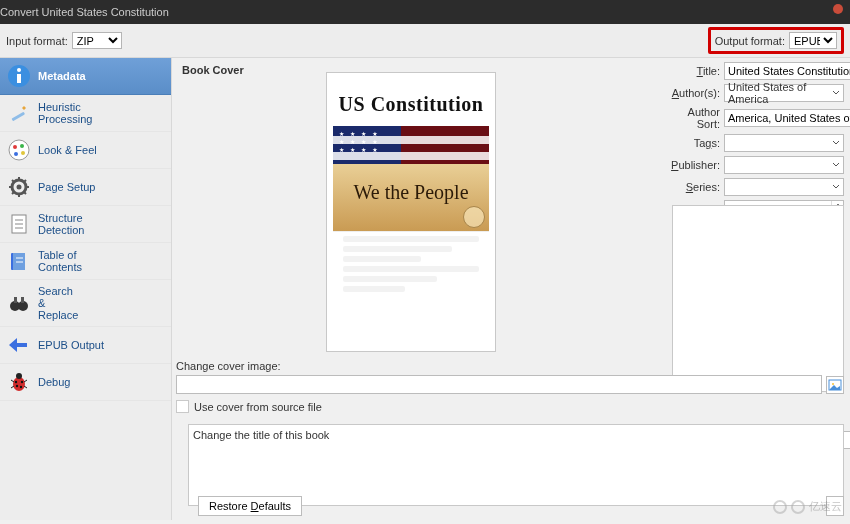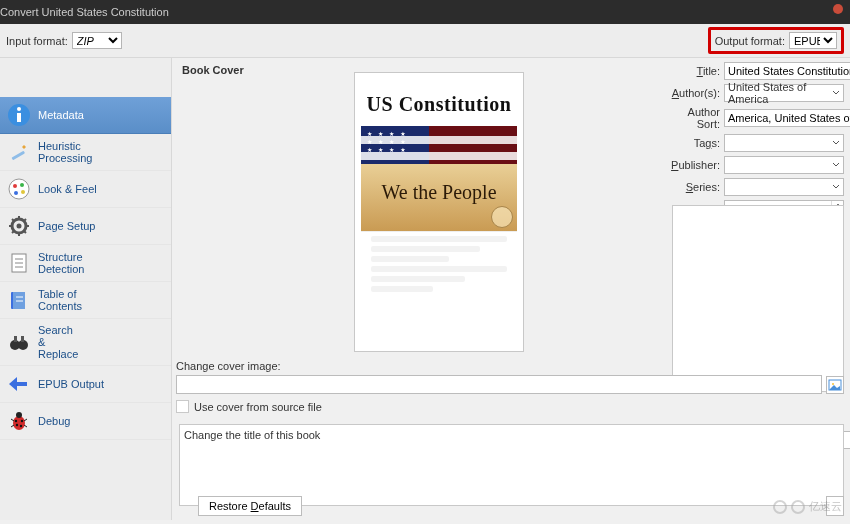--- a/index.html
+++ b/index.html
@@ -6,36 +6,36 @@
 body { background: #f0f0f0; width: 850px; height: 524px; overflow: hidden; position: relative; }
 
 .titlebar { background: #2c2c2c; color: #ccc; height: 24px; display: flex; align-items: center; justify-content: flex-start; position: relative; }
 .titlebar .close { position: absolute; right: 6px; top: 3px; width: 12px; height: 12px; display:flex; align-items:center; justify-content:center; }
 .titlebar .close svg circle { fill:#c94c3a; }
 
 .format-row { display: flex; align-items: center; height: 34px; padding: 13px 6px; background: #ededed; border-bottom: 1px solid #d8d8d8; color:#333; }
 .format-row .spacer { flex: 1; }
 .format-row label { margin-right: 4px; }
 .format-row select { height: 17px; font-size: 11px; border: 1px solid #b5b5b5; background: #fff; }
-#input-format-select { width: 50px; font-style: italic; }
+#input-format-select { width: 50px; }
 .output-wrap { border: 3px solid #d10000; padding: 2px 4px; display: flex; align-items: center; border-radius: 2px; }
 #output-format-select { width: 48px; }
 
 .main { display: flex; height: 462px; }
 
 .sidebar { width: 172px; background: #ededed; border-right: 1px solid #d8d8d8; }
 .side-item { display: flex; align-items: center; padding: 5px 6px; color: #1b4e88; cursor: pointer; gap: 6px; min-height: 30px; border-bottom: 1px solid #e5e5e5; }
-.side-item.active { background: #79a6d2; background: linear-gradient(#6fa0d8,#5a8ec8); color: #fff; font-weight: normal; border-bottom:1px solid #4a7eb8;margin-top:39px;}
+.side-item.active { background: #79a6d2; background: linear-gradient(#6fa0d8,#5a8ec8); color: #fff; font-weight: bold; border-bottom:1px solid #4a7eb8;}
 .side-ico { width: 26px; height: 26px; display: flex; align-items: center; justify-content: center; flex-shrink: 0; }
 .side-label { line-height: 1.1; }
 
 .content { flex: 1; position: relative; padding: 8px; color:#333; }
 .book-cover-label { position: absolute; top: 6px; left: 10px; font-weight: bold; }
 
-.cover-preview { position: absolute; top: 14px; left: 182px; width: 170px; height: 280px; border: 1px solid #c8c8c8; background: #fff; padding: 6px; display: flex; flex-direction:column; align-items:center; }
+.cover-preview { position: absolute; top: 14px; left: 154px; width: 170px; height: 280px; border: 1px solid #c8c8c8; background: #fff; padding: 6px; display: flex; flex-direction:column; align-items:center; }
 .cover-title { font-family: "Times New Roman", serif; font-size: 20px; font-weight: 700; letter-spacing: 0.5px; color: #111; margin-top: 14px; margin-bottom: 10px; }
 .cover-art { width: 156px; height: 106px; position: relative; overflow:hidden; }
 .cover-art .flag { position:absolute; top:0; left:0; width:100%; height:40px; background:#6a0e14; }
 .cover-art .flag::before { content:""; position:absolute; top:0; left:0; width:68px; height:40px; background:#1a2a6b; }
 .cover-art .flag::after { content:""; position:absolute; top:10px; left:0; right:0; height:8px; background:rgba(255,255,255,0.85); box-shadow: 0 16px 0 rgba(255,255,255,0.85); }
 .cover-art .stars { position:absolute; top:4px; left:6px; color:#fff; font-size:6px; letter-spacing:2px; line-height:8px; }
 .cover-art .parch { position:absolute; top:38px; left:0; right:0; bottom:0; background: linear-gradient(#e9cf96,#c99a52); display:flex; align-items:center; justify-content:center; }
 .cover-art .script { font-family: "Brush Script MT","Segoe Script",cursive; font-size:20px; color:#2b1a08; transform: translateY(-6px);}
 .cover-art .stamp { position:absolute; right:4px; bottom:4px; width:22px; height:22px; border-radius:50%; background: rgba(255,240,200,0.6); border:1px solid #a8854a; }
 
@@ -61,21 +61,21 @@
 .btn-ico { width:18px; height:18px; border:1px solid #bcbcbc; background:#fff; display:flex; align-items:center; justify-content:center; cursor:pointer; }
 .checkbox-row { display:flex; align-items:center; gap:5px; margin-top:6px; }
 .checkbox-row .cb { width:13px; height:13px; border:1px solid #c9c9c9; background:#fff; }
 
 .view-row { position:absolute; bottom:68px; right:6px; left:500px; display:flex; align-items:center; gap:6px; }
 .view-row .nv { color:#555; }
 .view-row input { flex:1; height:18px; border:1px solid #bcbcbc; background:#fff; padding:0 3px;}
 
 .cover-drop { position:absolute; top:147px; right:6px; width:172px; height:187px; border:1px solid #c8c8c8; background:#fff; }
 
-.title-change { position:absolute; left:7px; right:6px; top:366px; height:82px; border:1px solid #c8c8c8; background:#fff; padding:4px; }
+.title-change { position:absolute; left:16px; right:6px; top:366px; height:82px; border:1px solid #c8c8c8; background:#fff; padding:4px; }
 .restore-row { position:absolute; left:10px; bottom:4px;margin-left:16px; }
 .restore-row button { height:20px; padding:0 10px; border:1px solid #bcbcbc; background:#fff; cursor:pointer; }
 .restore-row button .ul{ text-decoration:underline; }
 .r-btn { position:absolute; right:6px; bottom:4px; width:18px; height:20px; border:1px solid #bcbcbc; background:#fff; }
 
 .watermark { position:absolute; right:8px; bottom:10px; opacity:0.5; font-size:14px; color:#888; display:flex; align-items:center; gap:4px; pointer-events:none;}
 .watermark .ring{ width:14px;height:14px;border:2px solid #aaa;border-radius:50%; }
 
 .caret svg, .spin-btns svg { display:block; }
 </style>

